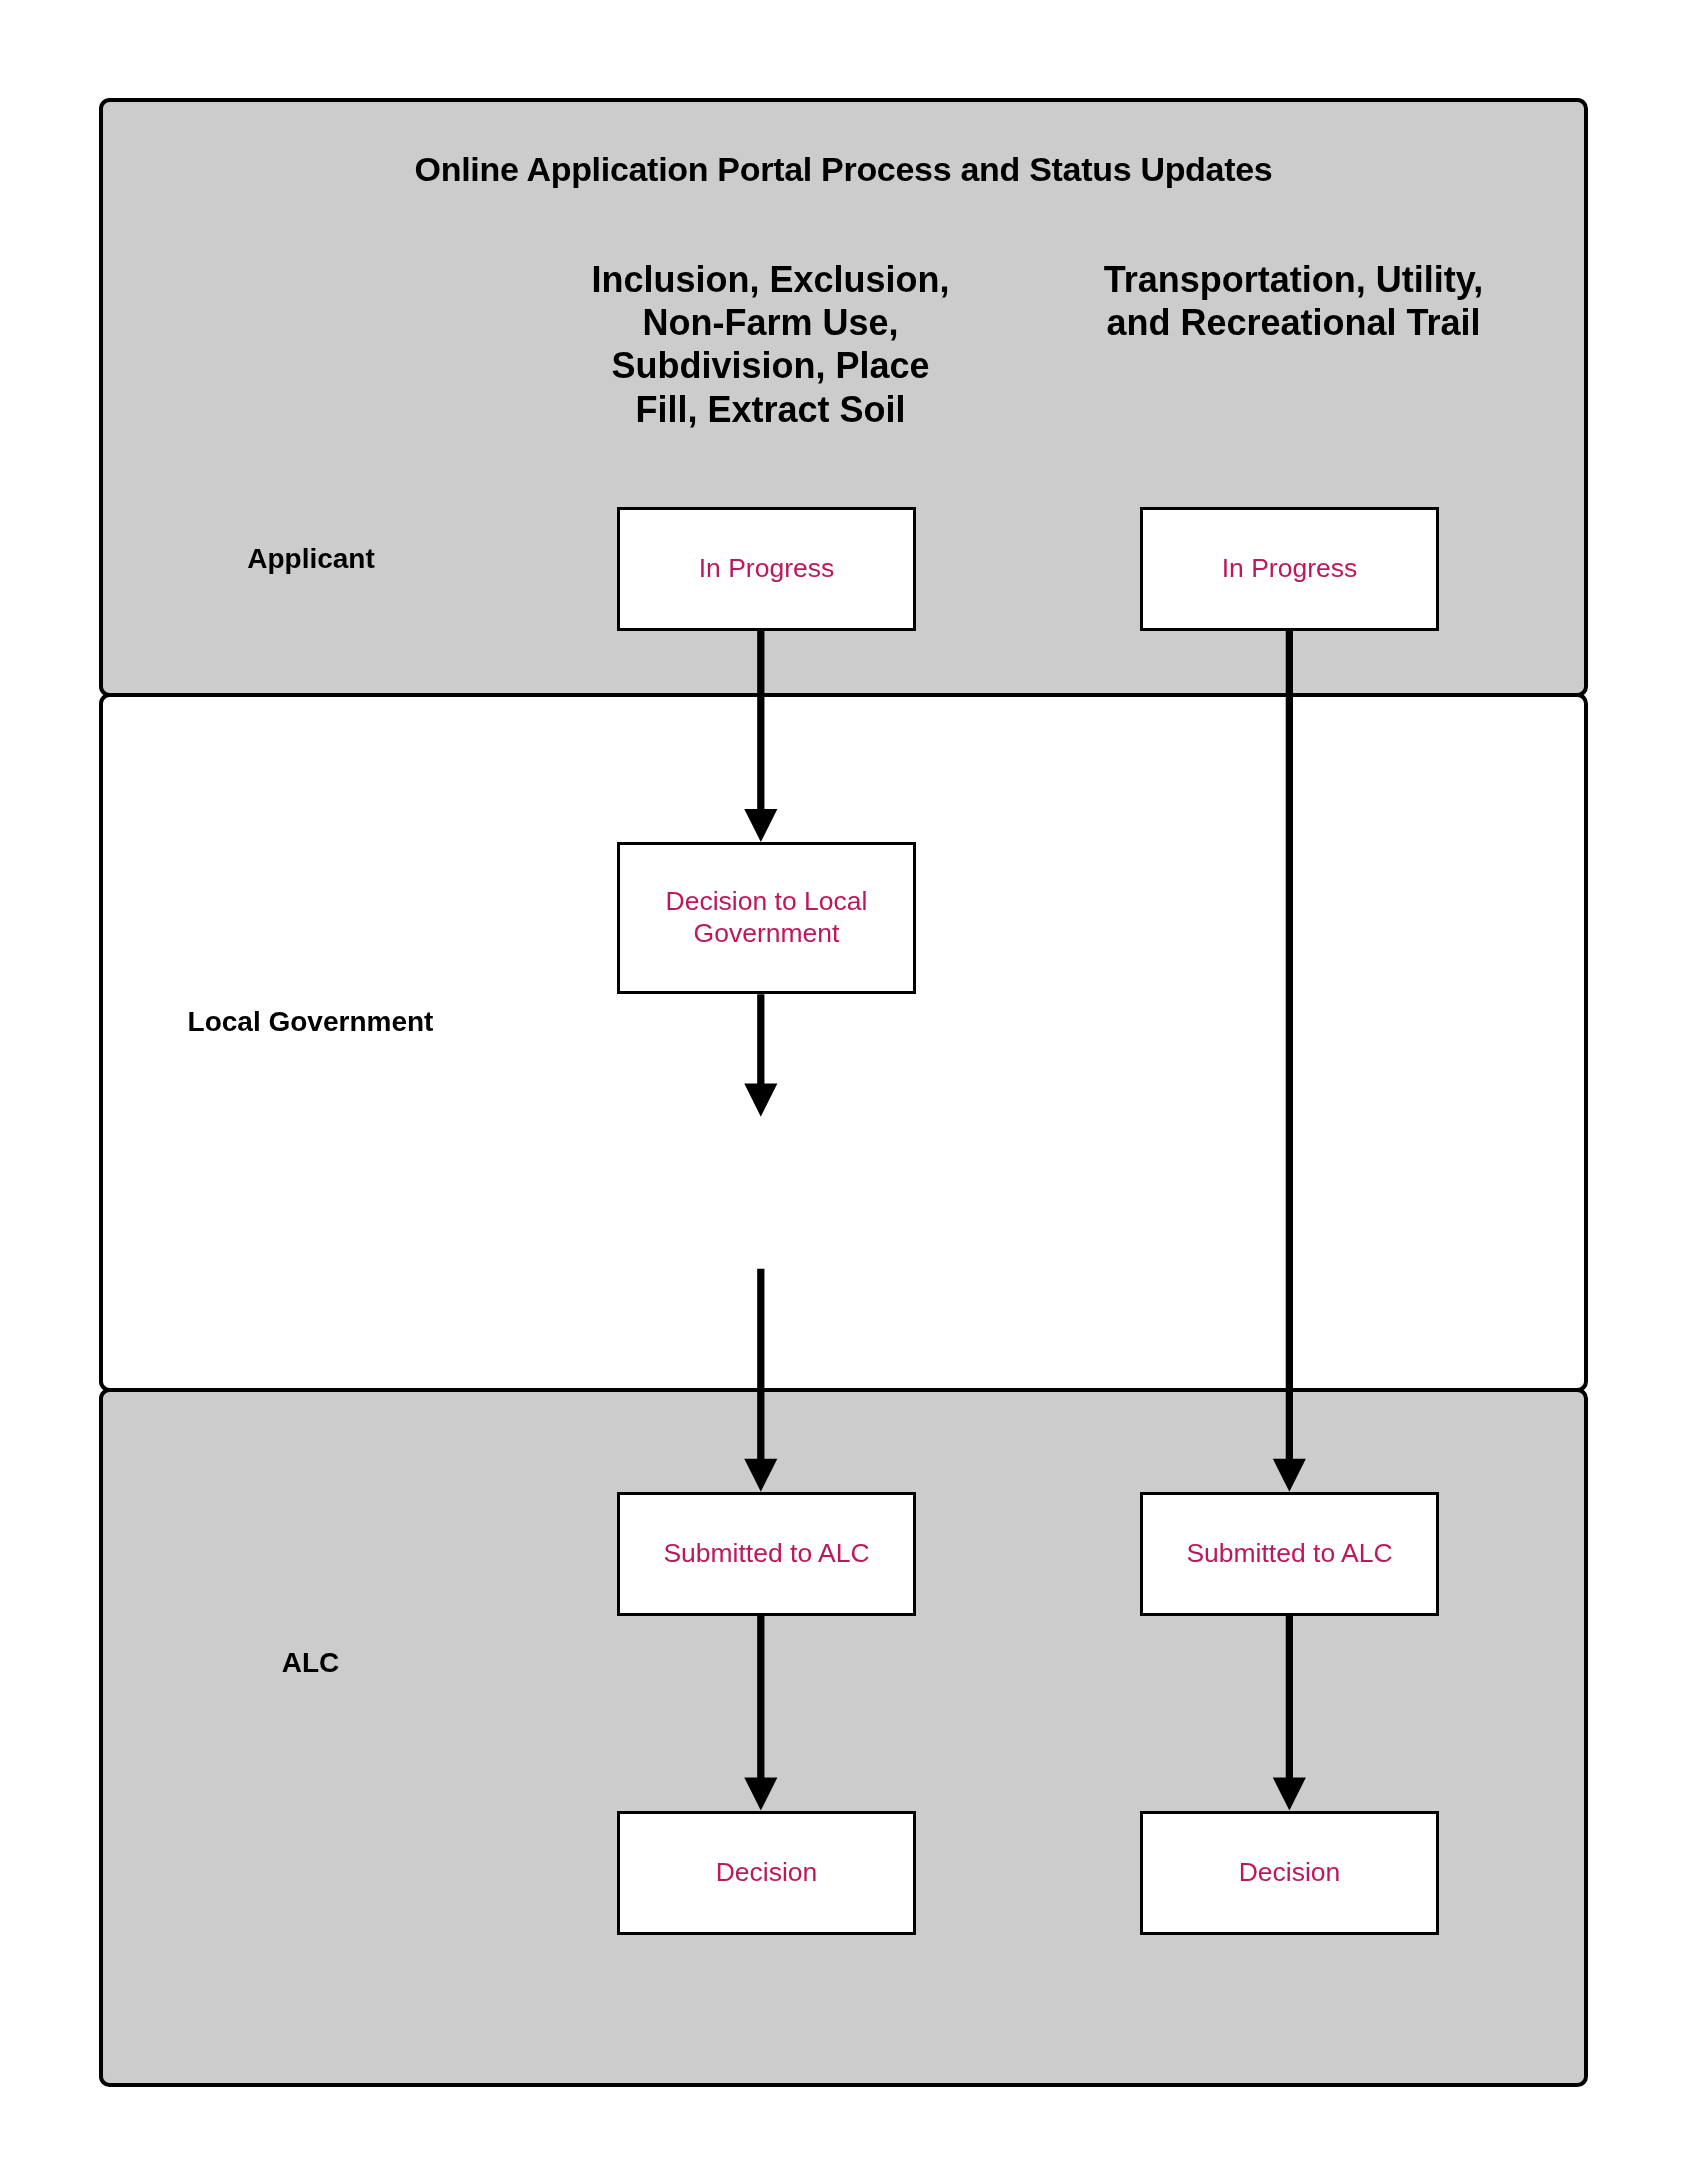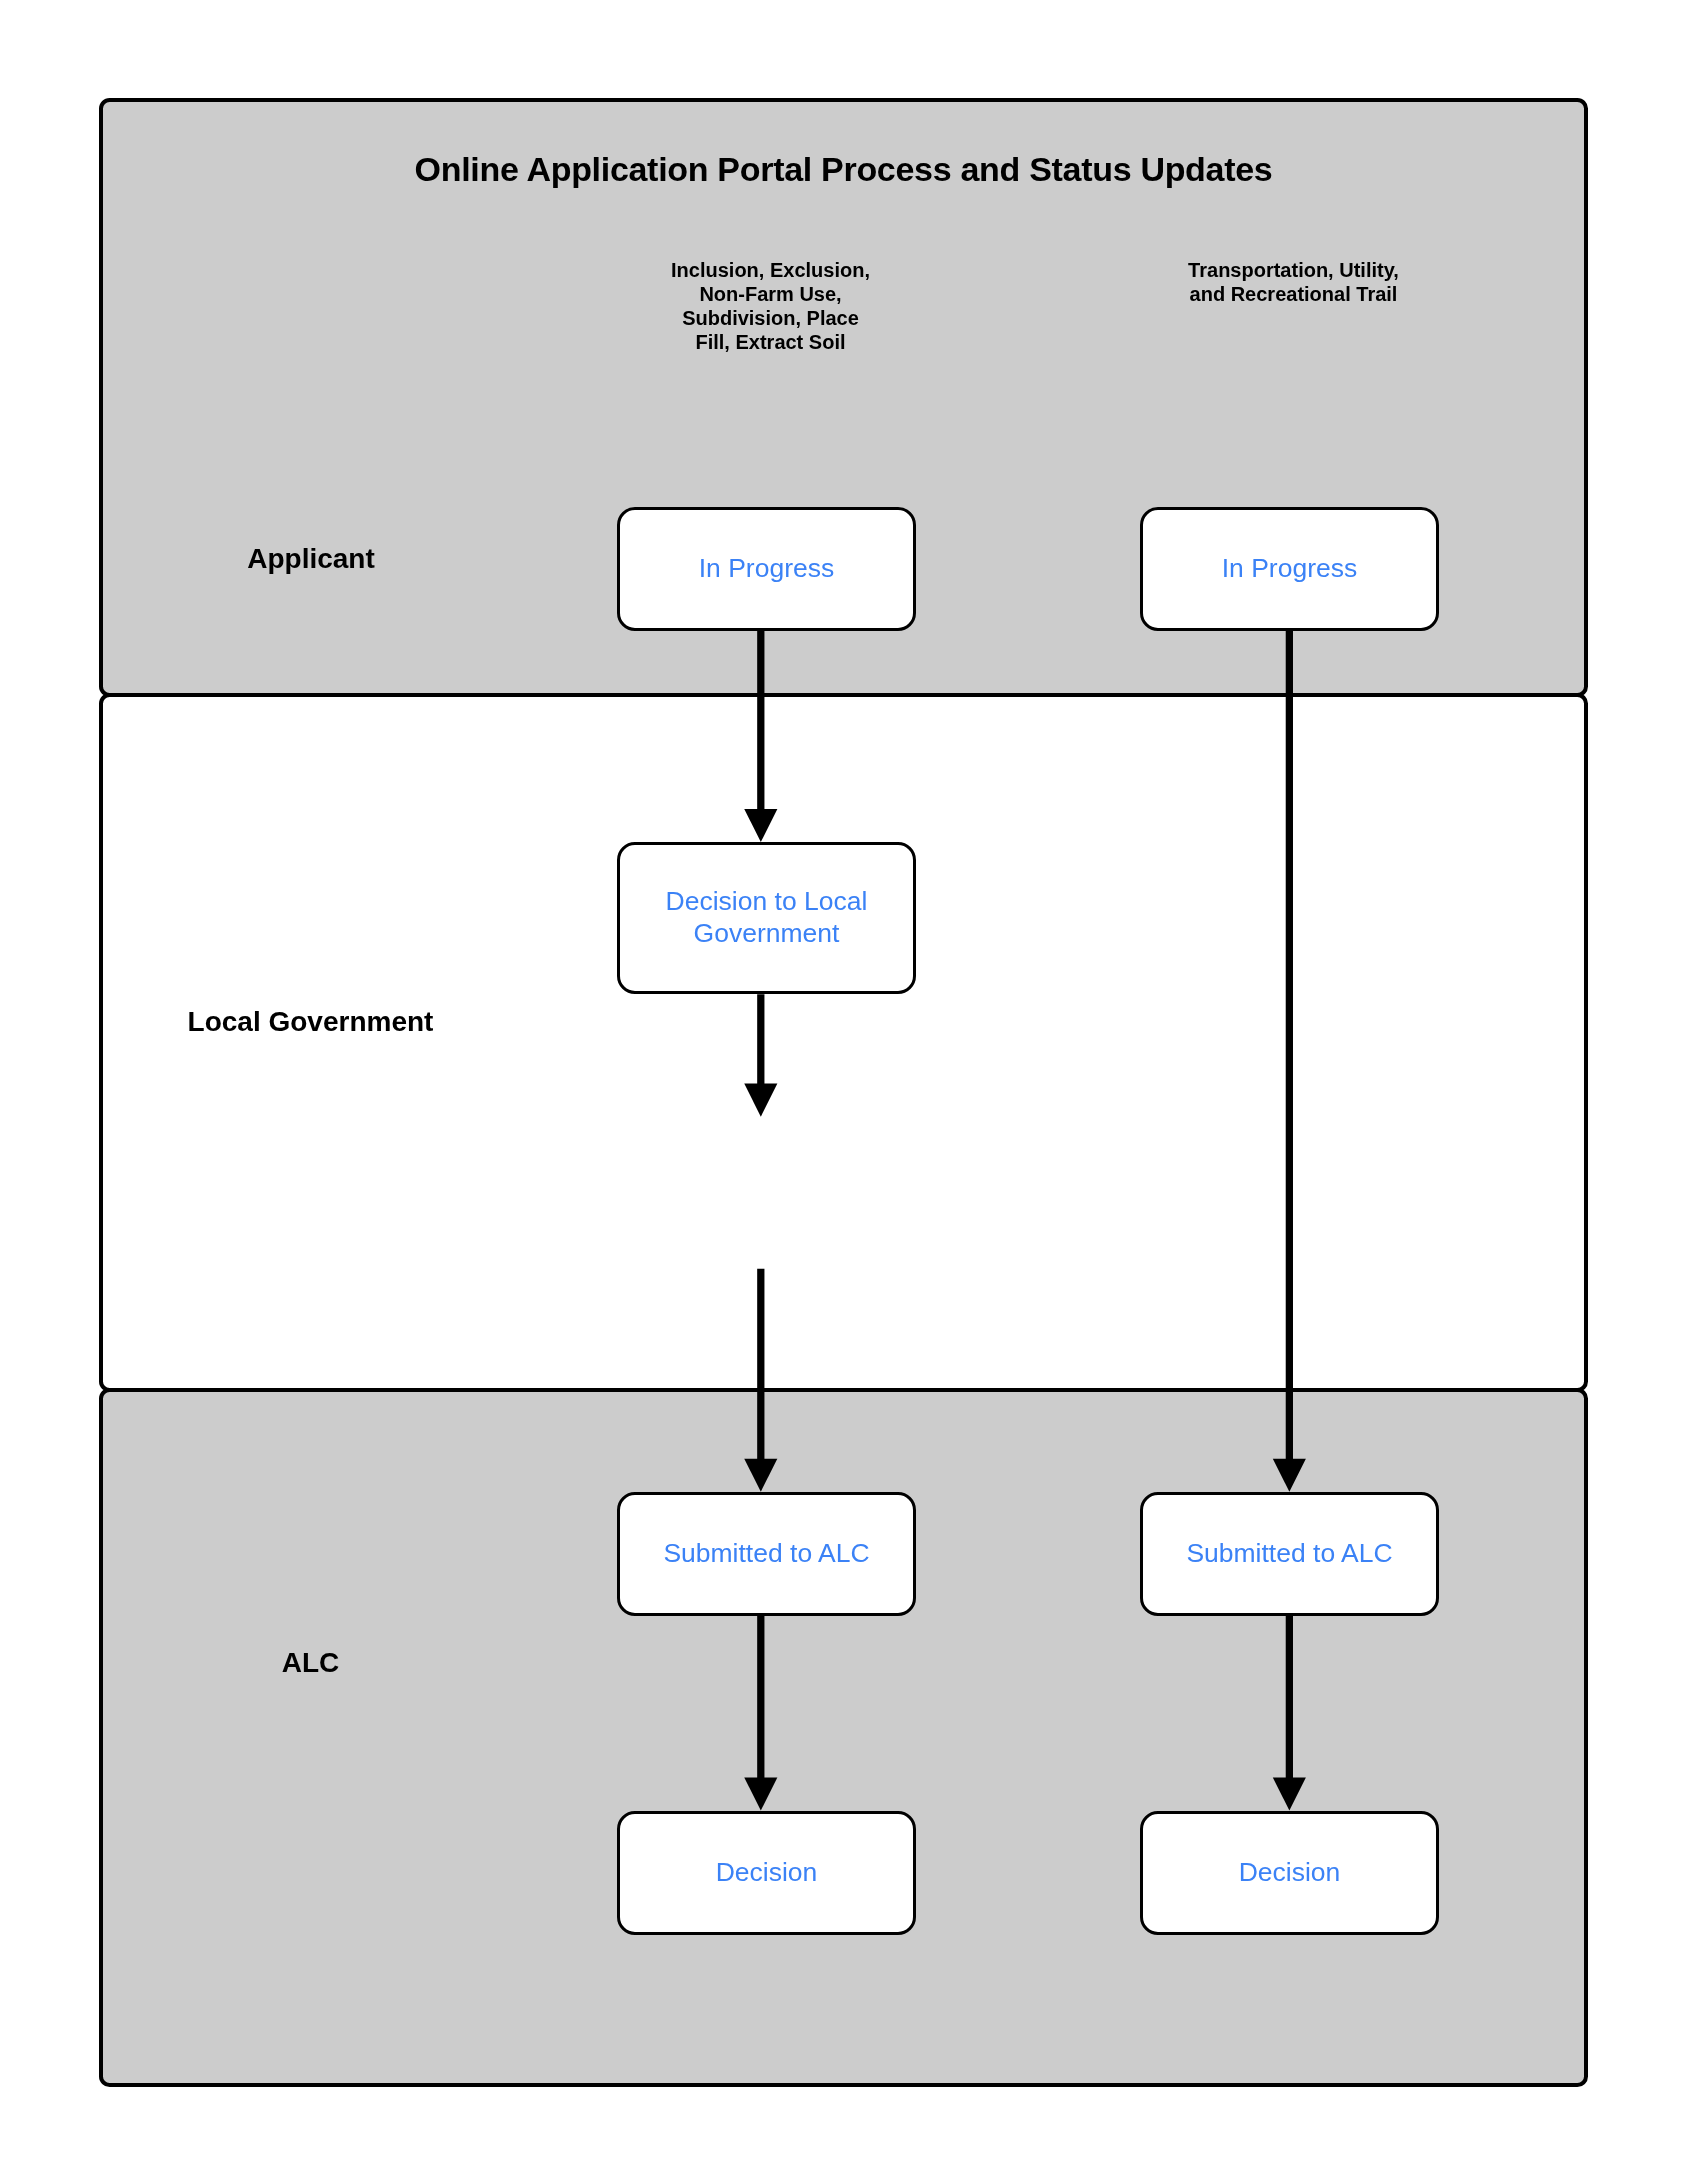--- a/index.html
+++ b/index.html
@@ -60,42 +60,42 @@
     text-align: center;
     font-size: 34px;
     font-weight: bold;
     color: #000000;
     letter-spacing: -0.3px;
   }
 
   
   .column-header {
     position: absolute;
-    font-size: 20px;
+    font-size: 36px;
     font-weight: bold;
     color: #000000;
     text-align: center;
     line-height: 1.2;
   }
   #column-header-left  { left: 516px;  top: 258px; width: 509px; }
   #column-header-right { left: 1039px; top: 258px; width: 509px; }
 
   
   .node-box {
     position: absolute;
     box-sizing: border-box;
     background: #ffffff;
     border: 3.3px solid #000000;
-    border-radius: 18px;
+    border-radius: 0;
     display: flex;
     align-items: center;
     justify-content: center;
     text-align: center;
     font-size: 26.5px;
-    color: #3b82f6;
+    color: #be185d;
     line-height: 1.2;
     padding: 2.6px 6.6px;
   }
 
   
   #node-left-in-progress     { left: 617px; top: 507px;  width: 299px; height: 124px; }
   #node-left-submitted-lg    { left: 617px; top: 842px; width: 299px; height: 152px; }
   #node-left-under-review    { left: 617px; top: 1117px; width: 299px; height: 152px; }
   #node-left-submitted-alc   { left: 617px; top: 1492px; width: 299px; height: 124px; }
   #node-left-decision        { left: 617px; top: 1811px; width: 299px; height: 124px; }

